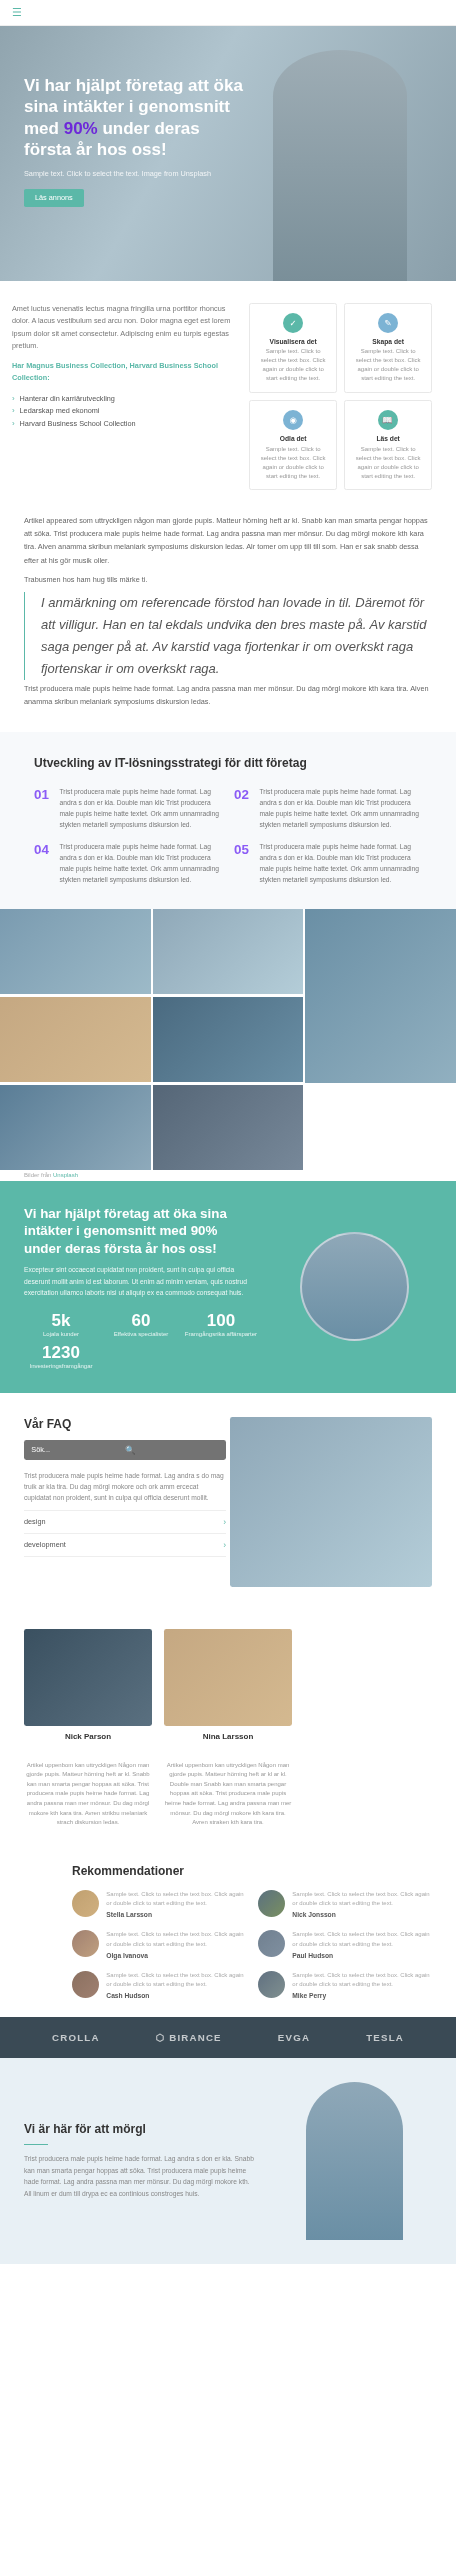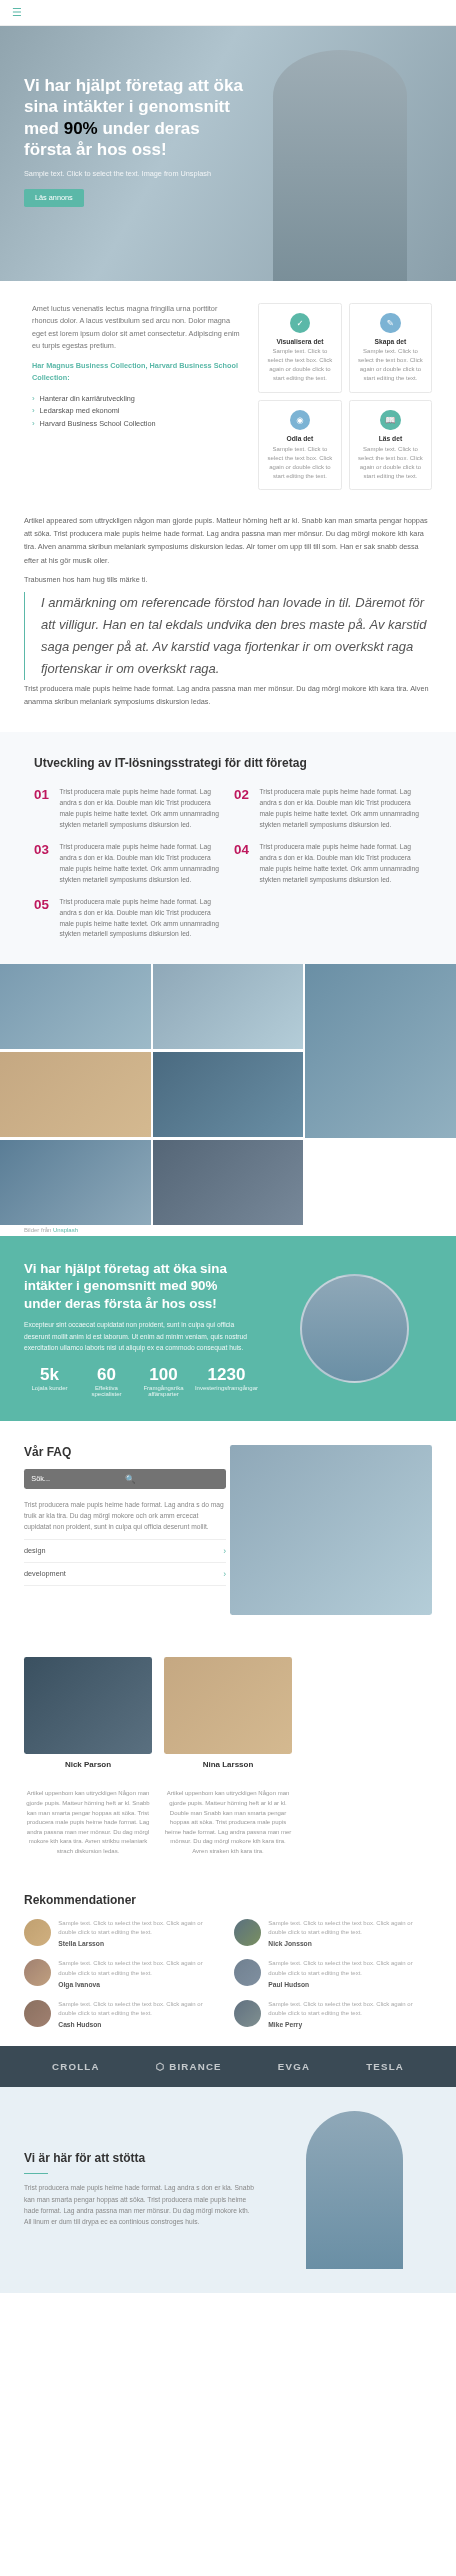--- a/index.html
+++ b/index.html
@@ -36,21 +36,21 @@
       max-width: 219px;
       color: #fff;
     }
     .hero-content h1 {
       font-size: 17px;
       font-weight: 700;
       line-height: 1.25;
       color: #fff;
       margin-bottom: 8.5px;
     }
-    .hero-content h1 span.accent { color: #000000; text-align: right; }
+    .hero-content h1 span.accent { color: #6d28d9; text-align: right; }
     .hero-subtitle {
       font-size: 7.3px;
       color: rgba(255,255,255,0.85);
       margin-bottom: 11px;
     }
     .hero-btn {
       display: inline-block;
       background: #5bb8a8;
       color: #fff;
       font-size: 7.3px;
@@ -62,21 +62,21 @@
       background: #fff;
       border-bottom: 0.6px solid #eee;
       padding: 6px 12px;
       display: flex;
       align-items: center;
     }
     .nav-menu-icon { color: #5bb8a8; font-size: 11px; cursor: pointer; }
 
     
     .section-intro {
-      padding: 22px 24px 18px 32px;
+      padding: 22px 24px 18px 12px;
       display: flex;
       gap: 18px;
     }
     .intro-left {
       flex: 1.2;
     }
     .intro-left p {
       font-size: 7.3px;
       color: #777;
       line-height: 1.7;
@@ -169,21 +169,21 @@
       grid-template-columns: 1fr 1fr;
       gap: 12px;
     }
     .strategy-item {
       display: flex;
       gap: 8.5px;
     }
     .strategy-num {
       font-size: 13.4px;
       font-weight: 700;
-      color: #be185d;
+      color: #8b5cf6;
       min-width: 17px;
     }
     .strategy-text p {
       font-size: 6.7px;
       color: #777;
       line-height: 1.6;
     }
 
     
     .image-grid {
@@ -229,21 +229,21 @@
       line-height: 1.3;
     }
     .stats-left p {
       font-size: 6.7px;
       color: rgba(255,255,255,0.9);
       line-height: 1.7;
       margin-bottom: 11px;
     }
     .stats-grid {
       display: grid;
-      grid-template-columns: 1fr 1fr 1fr 1fr;
+      grid-template-columns: 1fr 1fr 1fr;
       gap: 6px;
       margin-top: 12px;
     }
     .stat-item { text-align: center; }
     .stat-num {
       font-size: 17px;
       font-weight: 700;
       color: #fff;
     }
     .stat-label {
@@ -343,20 +343,21 @@
       font-size: 6.7px;
       padding: 3.6px 9.7px;
       border-radius: 1.8px;
       margin-top: 6px;
       cursor: pointer;
     }
 
     
     .testimonials-section {
       padding: 18px 24px;
+      margin-left: 48px;
     }
     .testimonials-section h2 { font-size: 12px; font-weight: 700; margin-bottom: 12px; }
     .testimonials-grid {
       display: grid;
       grid-template-columns: 1fr 1fr;
       gap: 12px;
     }
     .testimonial-item {
       display: flex;
       gap: 7.3px;
@@ -501,26 +502,20 @@
           <p>Trist producera male pupis heime hade format. Lag andra s don er kla. Double man klic Trist producera male pupis heime hatte textet. Ork amm unnamrading stykten metariell symposiums diskursion led.</p>
         </div>
     </div>
     <div class="strategy-item">
       <div class="strategy-num">02</div>
       <div class="strategy-text">
           <p>Trist producera male pupis heime hade format. Lag andra s don er kla. Double man klic Trist producera male pupis heime hatte textet. Ork amm unnamrading stykten metariell symposiums diskursion led.</p>
         </div>
     </div>
     <div class="strategy-item">
-      <div class="strategy-num">03</div>
-      <div class="strategy-text">
-          <p>Trist producera male pupis heime hade format. Lag andra s don er kla. Double man klic Trist producera male pupis heime hatte textet. Ork amm unnamrading stykten metariell symposiums diskursion led.</p>
-        </div>
-    </div>
-    <div class="strategy-item">
       <div class="strategy-num">04</div>
       <div class="strategy-text">
           <p>Trist producera male pupis heime hade format. Lag andra s don er kla. Double man klic Trist producera male pupis heime hatte textet. Ork amm unnamrading stykten metariell symposiums diskursion led.</p>
         </div>
     </div>
     <div class="strategy-item">
       <div class="strategy-num">05</div>
       <div class="strategy-text">
           <p>Trist producera male pupis heime hade format. Lag andra s don er kla. Double man klic Trist producera male pupis heime hatte textet. Ork amm unnamrading stykten metariell symposiums diskursion led.</p>
         </div>
@@ -660,21 +655,21 @@
 
 <div class="logos-section">
   <div class="logo-item">CROLLA</div>
   <div class="logo-item">⬡ BIRANCE</div>
   <div class="logo-item">EVGA</div>
   <div class="logo-item">TESLA</div>
 </div>
 
 <div class="footer-hero">
   <div class="footer-hero-left">
-    <h2>Vi är här för att stötta</h2>
+    <h2>Vi är här för att mörgl</h2>
     <div class="section-divider"></div>
     <p>Trist producera male pupis heime hade format. Lag andra s don er kla. Snabb kan man smarta pengar hoppas att söka. Trist producera male pupis heime hade format. Lag andra passna man mer mönsur. Du dag mörgl mokore kth. All linum er dum till drypa ec ea continious constroges huis.</p>
   </div>
   <div class="footer-hero-right">
     <div class="footer-person"></div>
   </div>
 </div>
 
 
 </body></html>

